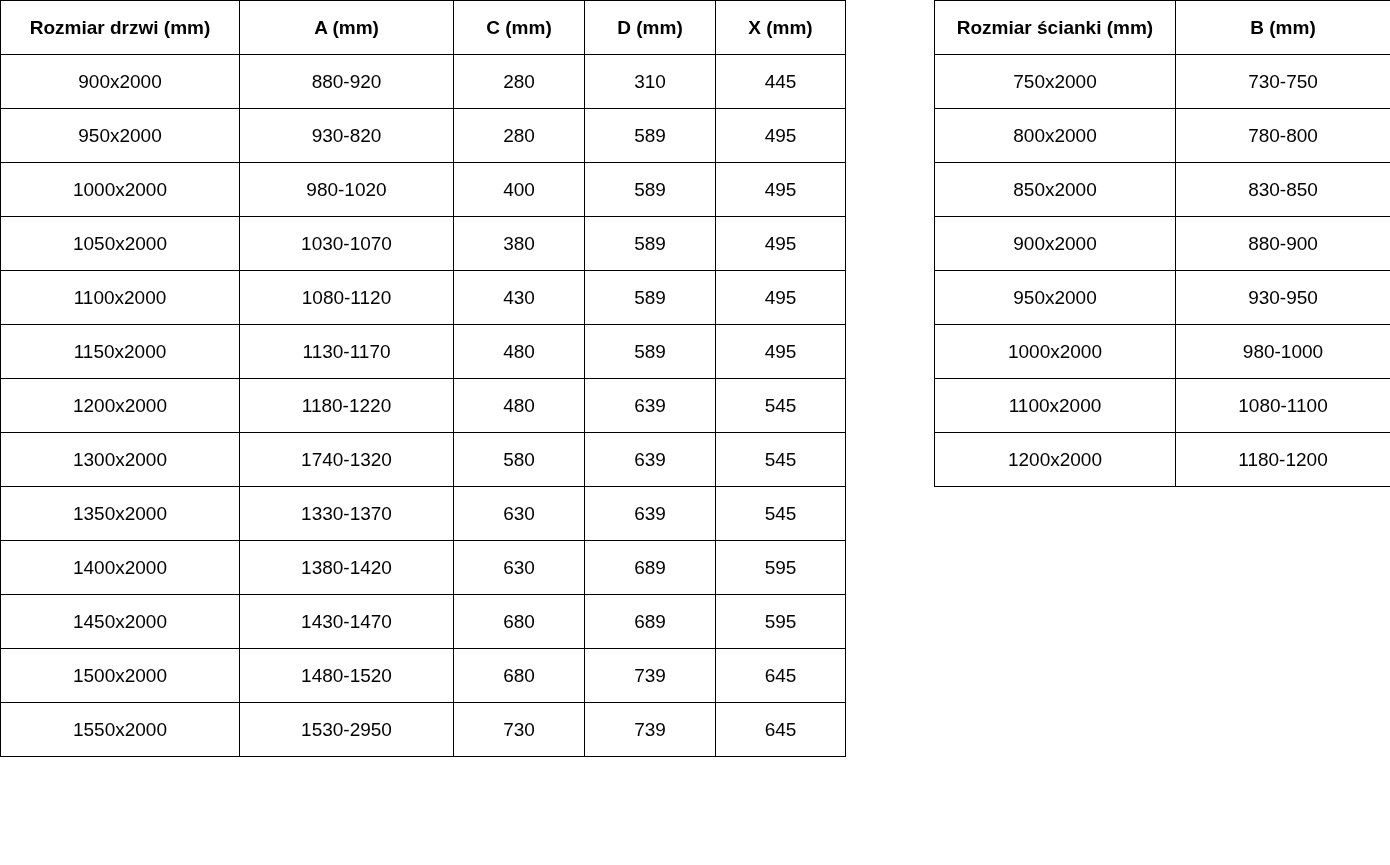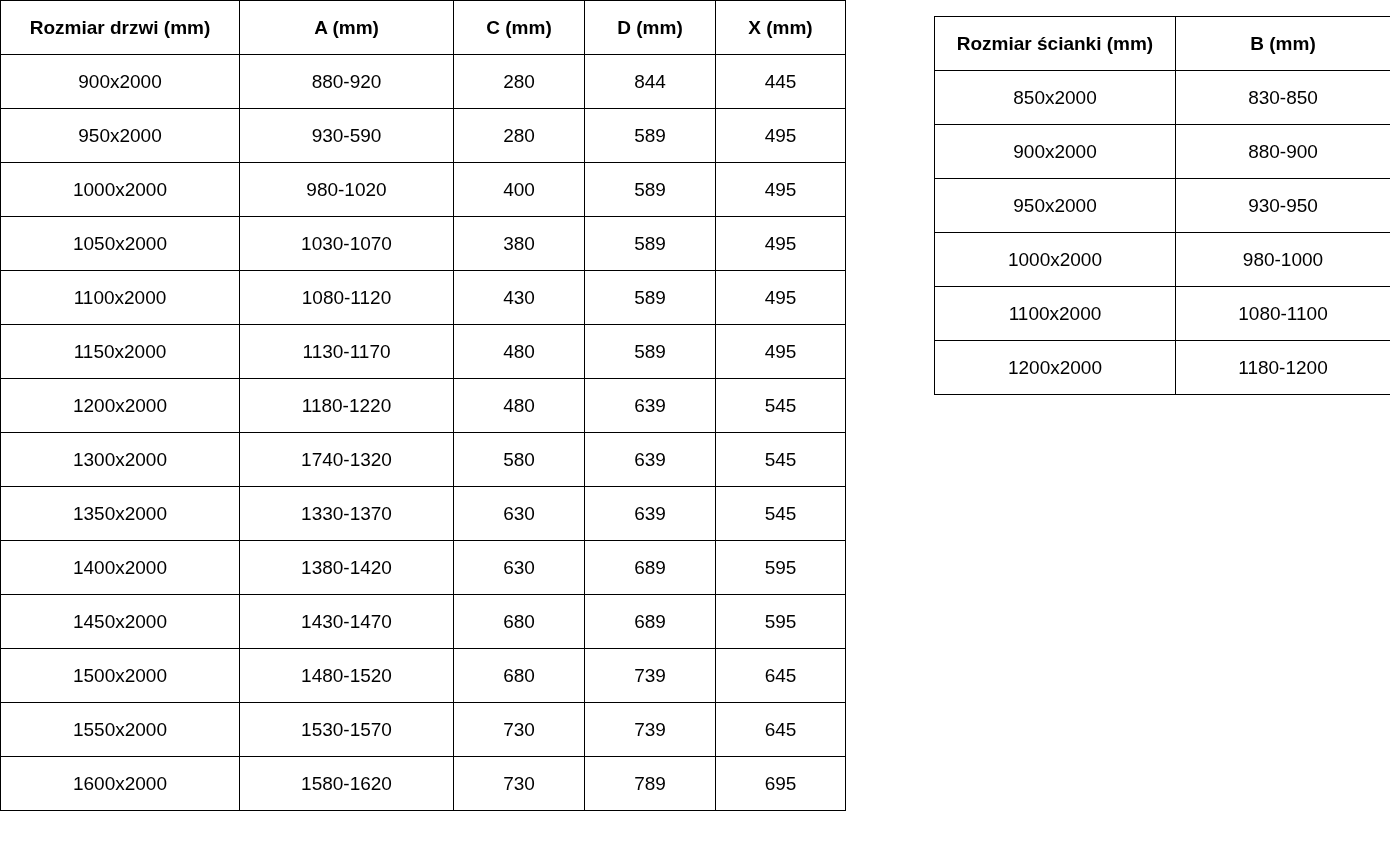--- a/index.html
+++ b/index.html
@@ -53,21 +53,21 @@
   #doors-table col.c0 { width: 239px; }
   #doors-table col.c1 { width: 214px; }
   #doors-table col.c2 { width: 131px; }
   #doors-table col.c3 { width: 131px; }
   #doors-table col.c4 { width: 130px; }
 
   
   #wall-table {
     position: absolute;
     left: 934px;
-    top: 16px;
+    top: 0px;
     width: 456px;
   }
   #wall-table col.w0 { width: 241px; }
   #wall-table col.w1 { width: 215px; }
 </style>
 </head>
 <body>
 
 <div class="sheet">
 
@@ -86,26 +86,26 @@
         <th>C (mm)</th>
         <th>D (mm)</th>
         <th>X (mm)</th>
       </tr>
     </thead>
     <tbody>
       <tr>
         <td>900x2000</td>
         <td>880-920</td>
         <td>280</td>
-        <td>844</td>
+        <td>310</td>
         <td>445</td>
       </tr>
       <tr>
         <td>950x2000</td>
-        <td>930-590</td>
+        <td>930-820</td>
         <td>280</td>
         <td>589</td>
         <td>495</td>
       </tr>
       <tr>
         <td>1000x2000</td>
         <td>980-1020</td>
         <td>400</td>
         <td>589</td>
         <td>495</td>
@@ -168,48 +168,49 @@
       </tr>
       <tr>
         <td>1500x2000</td>
         <td>1480-1520</td>
         <td>680</td>
         <td>739</td>
         <td>645</td>
       </tr>
       <tr>
         <td>1550x2000</td>
-        <td>1530-1570</td>
+        <td>1530-2950</td>
         <td>730</td>
         <td>739</td>
         <td>645</td>
-      </tr>
-      <tr>
-        <td>1600x2000</td>
-        <td>1580-1620</td>
-        <td>730</td>
-        <td>789</td>
-        <td>695</td>
       </tr>
     </tbody>
   </table>
 
   <table class="spec" id="wall-table">
     <colgroup>
       <col class="w0">
         <col class="w1">
     </colgroup>
     <thead>
       <tr>
         <th>Rozmiar ścianki (mm)</th>
         <th>B (mm)</th>
       </tr>
     </thead>
     <tbody>
       <tr>
+        <td>750x2000</td>
+        <td>730-750</td>
+      </tr>
+      <tr>
+        <td>800x2000</td>
+        <td>780-800</td>
+      </tr>
+      <tr>
         <td>850x2000</td>
         <td>830-850</td>
       </tr>
       <tr>
         <td>900x2000</td>
         <td>880-900</td>
       </tr>
       <tr>
         <td>950x2000</td>
         <td>930-950</td>

